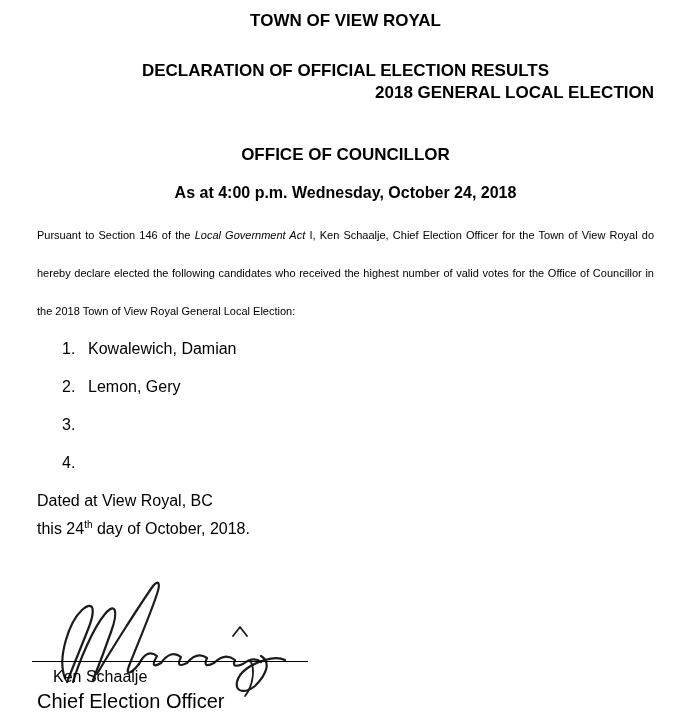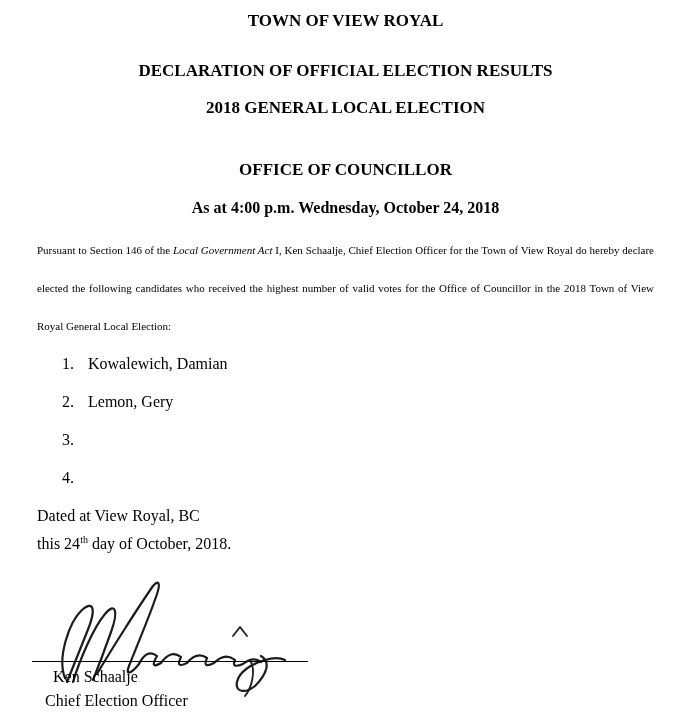--- a/index.html
+++ b/index.html
@@ -6,36 +6,36 @@
     margin: 0;
     padding: 0;
     background: #ffffff;
   }
   .page {
     position: relative;
     width: 688px;
     height: 722px;
     background: #ffffff;
     color: #000000;
-    font-family: Liberation Serif, serif;
+    font-family: Liberation Sans, sans-serif;
     font-size: 16px;
     overflow: hidden;
     box-sizing: border-box;
     padding: 10px 34px 0 37px;
   }
   .heading {
     text-align: center;
     font-weight: bold;
     font-size: 17px;
     line-height: 18px;
     margin: 0;
   }
   .h-title1 { margin-top: 2px; }
   .h-title2 { margin-top: 32px; }
-  .h-title3 { margin-top: 19px; }
+  .h-title3 { margin-top: 4px; text-align: right; }
   .h-office { margin-top: 44px; }
   .h-asat   { margin-top: 20px; font-size: 16px; }
   .body-para {
     margin: 14px 0 0 0;
     text-align: justify;
     line-height: 38px;
     font-size: 11px;
   }
   .body-para .italic { font-style: italic; }
   .candidate-list {
@@ -89,24 +89,24 @@
   .signer-name {
     position: absolute;
     left: 16px;
     top: 77px;
     line-height: 24px;
     font-size: 16px;
     white-space: nowrap;
   }
   .signer-title {
     position: absolute;
-    left: 8px;
+    left: 0;
     top: 101px;
     line-height: 24px;
-    font-size: 16px;
+    font-size: 20px;
     white-space: nowrap;
   }
 </style>
 </head>
 <body>
 
 <div class="page">
 
   <p class="heading h-title1">TOWN OF VIEW ROYAL</p>
   <p class="heading h-title2">DECLARATION OF OFFICIAL ELECTION RESULTS</p>

